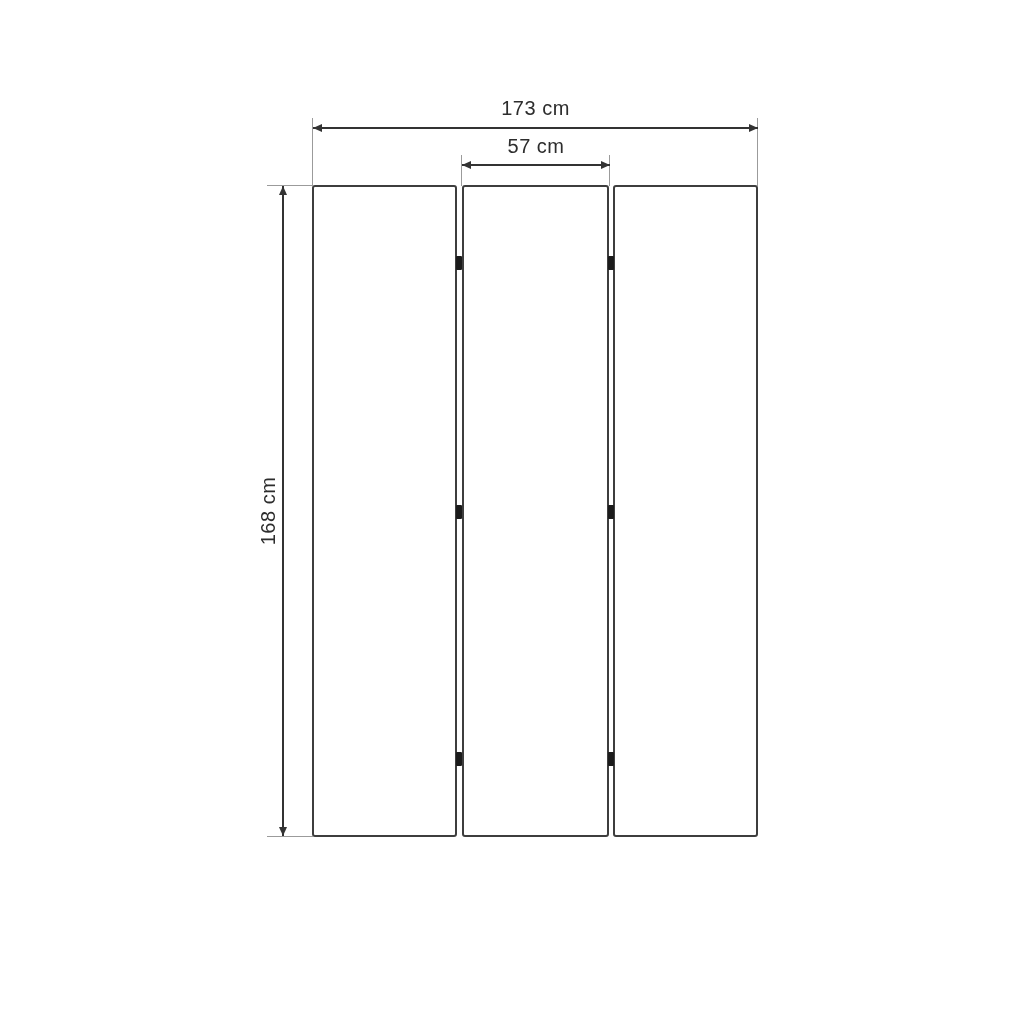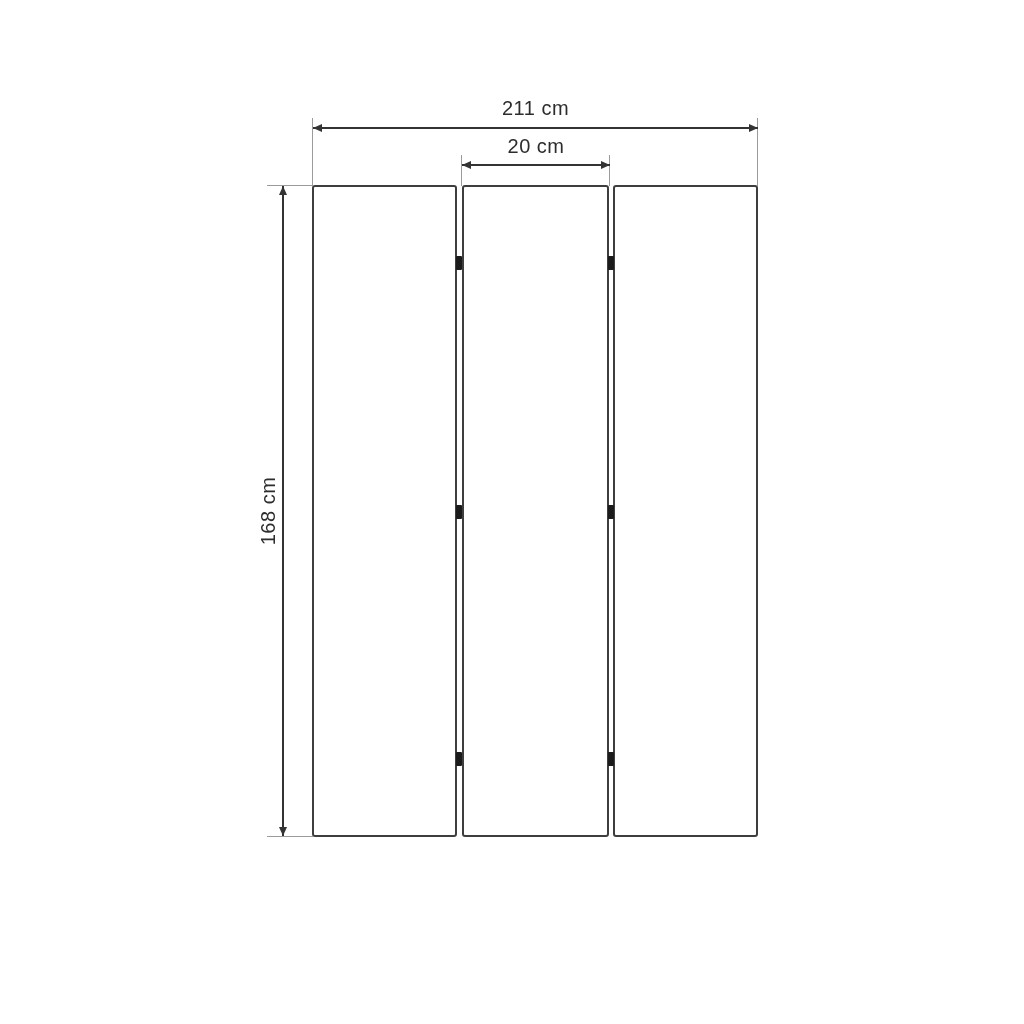--- a/index.html
+++ b/index.html
@@ -113,30 +113,30 @@
   <div class="hinge gap2 row2"></div>
   <div class="hinge gap1 row3"></div>
   <div class="hinge gap2 row3"></div>
 
   <div>
     <div class="ext ext-v ext-114-l"></div>
     <div class="ext ext-v ext-114-r"></div>
     <div class="dim dim-114"></div>
     <div class="ah ah-left  ah-114-l"></div>
     <div class="ah ah-right ah-114-r"></div>
-    <div class="dim-label label-114">211 cm</div>
+    <div class="dim-label label-114">173 cm</div>
   </div>
 
   <div>
     <div class="ext ext-v ext-38-l"></div>
     <div class="ext ext-v ext-38-r"></div>
     <div class="dim dim-38"></div>
     <div class="ah ah-left  ah-38-l"></div>
     <div class="ah ah-right ah-38-r"></div>
-    <div class="dim-label label-38">20 cm</div>
+    <div class="dim-label label-38">57 cm</div>
   </div>
 
   <div>
     <div class="ext ext-h ext-168-t"></div>
     <div class="ext ext-h ext-168-b"></div>
     <div class="dim dim-168"></div>
     <div class="ah ah-up   ah-168-t"></div>
     <div class="ah ah-down ah-168-b"></div>
     <div class="dim-label label-168">168 cm</div>
   </div>

